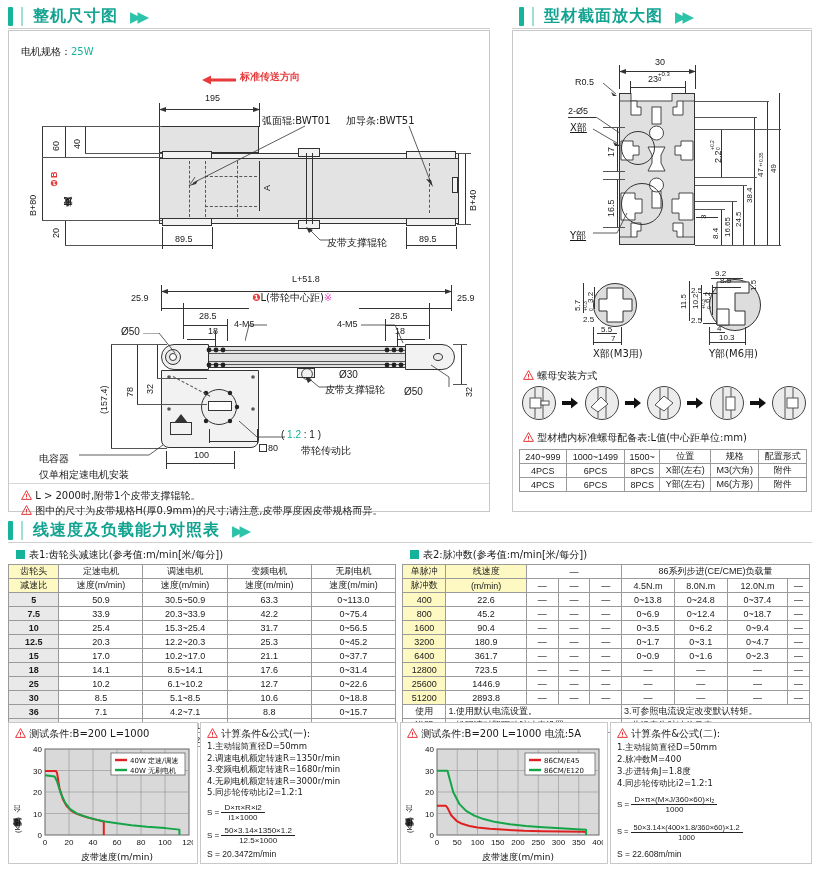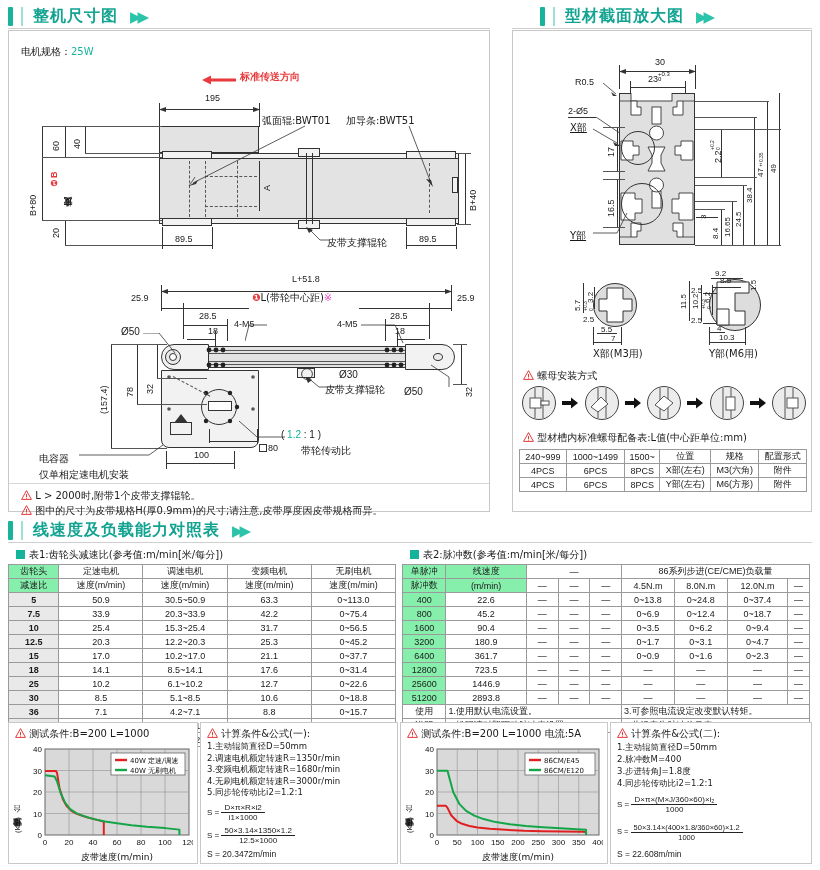--- a/index.html
+++ b/index.html
@@ -51,40 +51,40 @@
 
   
   table { border-collapse:collapse; font-size:9px; }
   .tbl td, .tbl th {
     border:1px solid #9a9a9a; text-align:center; padding:0 2px; height:14px;
     font-family:"Liberation Sans",sans-serif; background:#fff;
   }
   .tbl th { background:#ffffff; font-weight:normal; }
   .tbl .hd { background:#ffffff; font-weight:normal; }
   .tbl .gray { background:#e9e9e9; font-weight:bold; }
-  .tbl .grayh { background:#86efac; }
+  .tbl .grayh { background:#fef9c3; }
 
   .formula-frac { display:inline-block; text-align:center; vertical-align:middle; }
   .formula-frac .num { border-bottom:1px solid #222; padding:0 3px; display:block; }
   .formula-frac .den { display:block; padding:0 3px; }
 </style>
 </head>
 <body>
 
 <div class="page">
 
   <div class="sec-head" style="position:absolute;left:8px;top:6px;">
     <div class="sec-bar"></div>
     <div class="sec-bar2"></div>
     <span class="sec-title">整机尺寸图</span>
     <span class="chev">▶▶</span>
   </div>
   <div class="hrline" style="position:absolute;left:8px;top:28px;width:482px;"></div>
 
-  <div class="sec-head" style="position:absolute;left:540px;top:6px;">
+  <div class="sec-head" style="position:absolute;left:519px;top:6px;">
     <div class="sec-bar"></div>
     <div class="sec-bar2"></div>
     <span class="sec-title">型材截面放大图</span>
     <span class="chev">▶▶</span>
   </div>
   <div class="hrline" style="position:absolute;left:512px;top:28px;width:300px;"></div>
 
   <div class="panel" style="left:8px;top:30px;width:482px;height:482px;">
 
     <div class="t t10 cn" style="left:12px;top:14px;">

